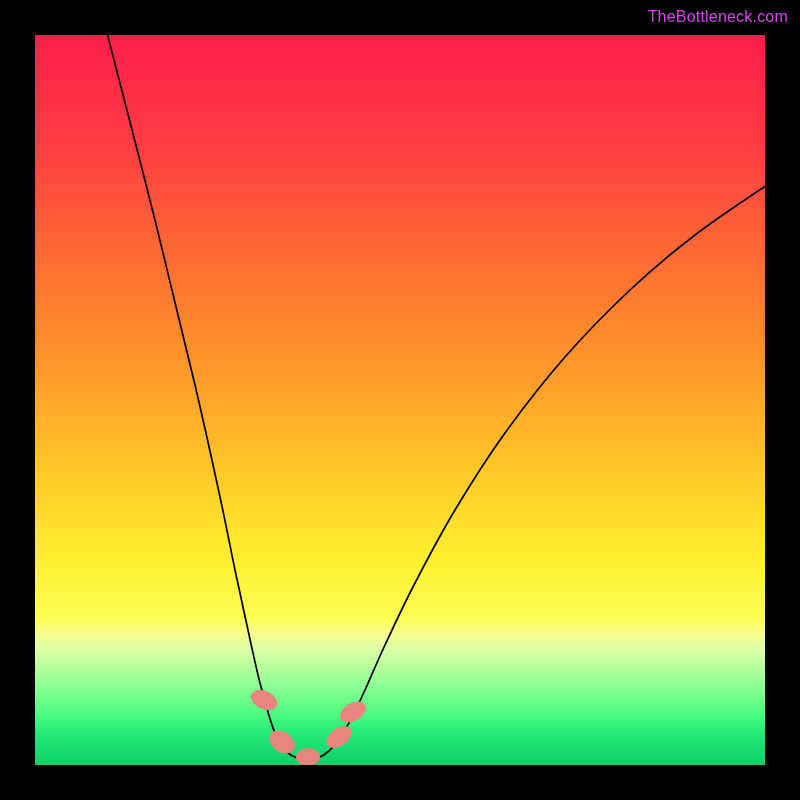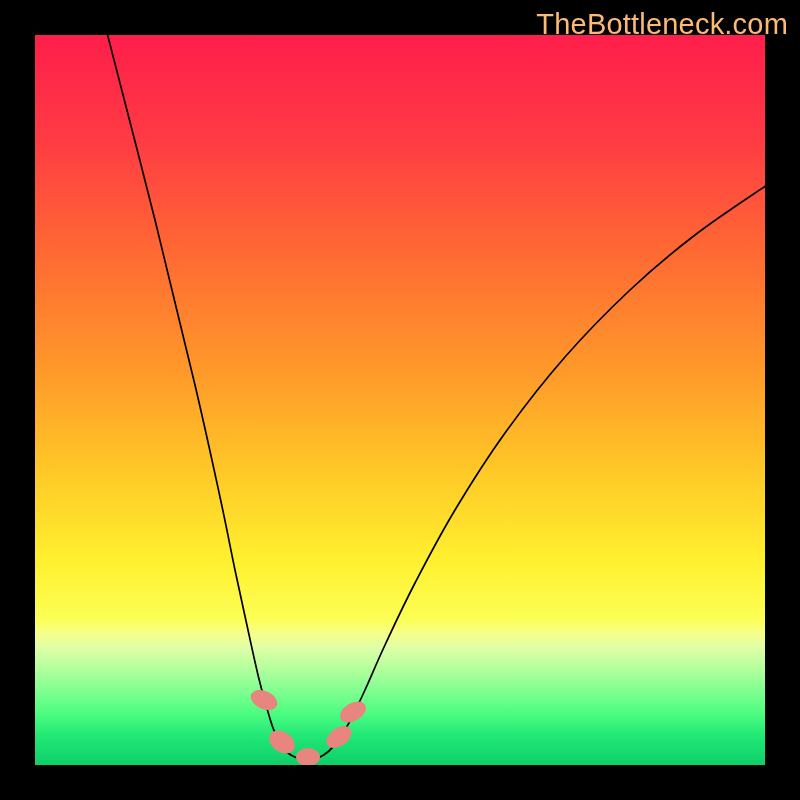--- a/index.html
+++ b/index.html
@@ -31,22 +31,22 @@
     position: absolute;
     top: 0;
     left: 0;
     width: 100%;
     height: 100%;
   }
   .watermark {
     position: absolute;
     top: 8px;
     right: 12px;
-    color: #fdba74;
-    font-size: 29px;
+    color: #d946ef;
+    font-size: 16px;
     font-weight: 400;
     letter-spacing: 0.2px;
     z-index: 10;
   }
   svg.curve-layer {
     position: absolute;
     top: 0;
     left: 0;
     width: 100%;
     height: 100%;

